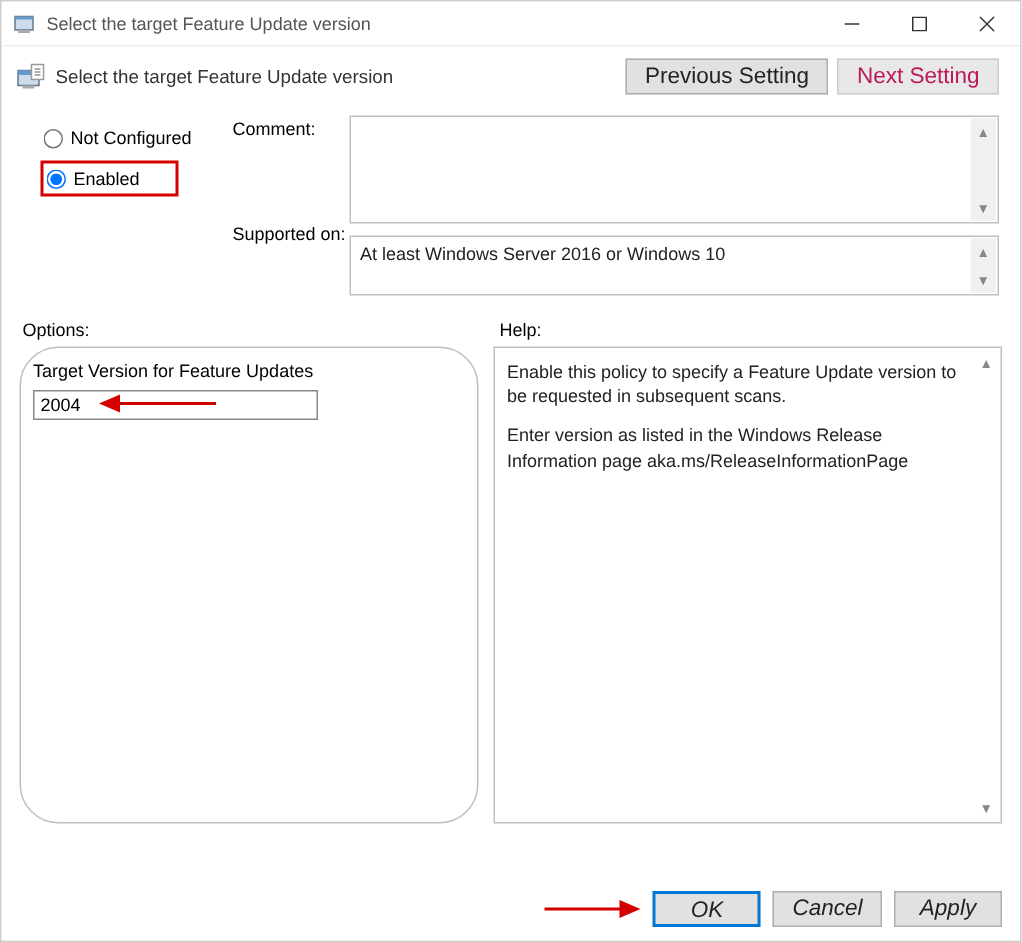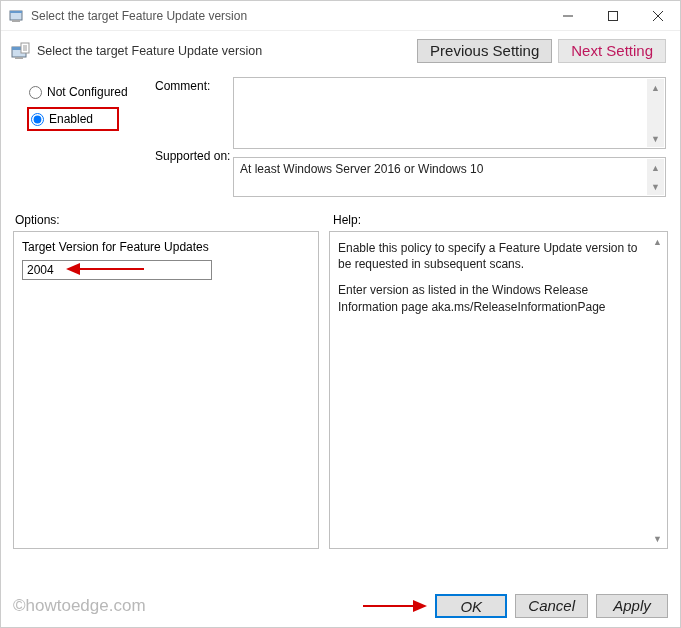--- a/index.html
+++ b/index.html
@@ -67,21 +67,21 @@
     }
     .fake-scroll .arrow { height: 17px; display:flex; align-items:center; justify-content:center; color:#888; font-size:9px; }
     
     .lower-labels { display: flex; padding: 10px 14px 4px 14px; }
     .lower-labels .left { width: 318px; }
     .lower { display: flex; gap: 10px; padding: 0 12px 0 12px; }
     .panel {
       border: 1px solid #bfbfbf; background: #fff; height: 318px;
       padding: 8px; position: relative; overflow: hidden;
     }
-    .panel.options-panel { width: 306px; }
+    .panel.options-panel { width: 306px; border-radius: 26px; }
     .panel.help-panel { flex: 1; padding-right: 24px; }
     .options-panel .opt-label { margin-bottom: 6px; }
     .options-panel input[type=text] {
       width: 190px; border: 1px solid #888; padding: 0 4px; font-size: 12px;
       height: 20px;
     }
     .arrow-annot {
       position: absolute; pointer-events: none;
     }
     .help-text { font-size: 12px; line-height: 1.35; color: #222; }
@@ -204,21 +204,20 @@
       <p>Enter version as listed in the Windows Release Information page aka.ms/ReleaseInformationPage</p>
     </div>
     <div class="fake-scroll" style="background:transparent">
       <span class="arrow">▲</span>
       <span class="arrow">▼</span>
     </div>
   </div>
 </div>
 
 <div class="bottom-bar">
-  <span class="watermark">©howtoedge.com</span>
   <div class="bottom-buttons">
     <svg width="66" height="18">
       <line x1="2" y1="9" x2="54" y2="9" stroke="#d40000" stroke-width="2"></line>
       <polygon points="66,9 52,3 52,15" fill="#d40000"></polygon>
     </svg>
     <button class="btn primary small">OK</button>
     <button class="btn small">Cancel</button>
     <button class="btn small">Apply</button>
   </div>
 </div>

